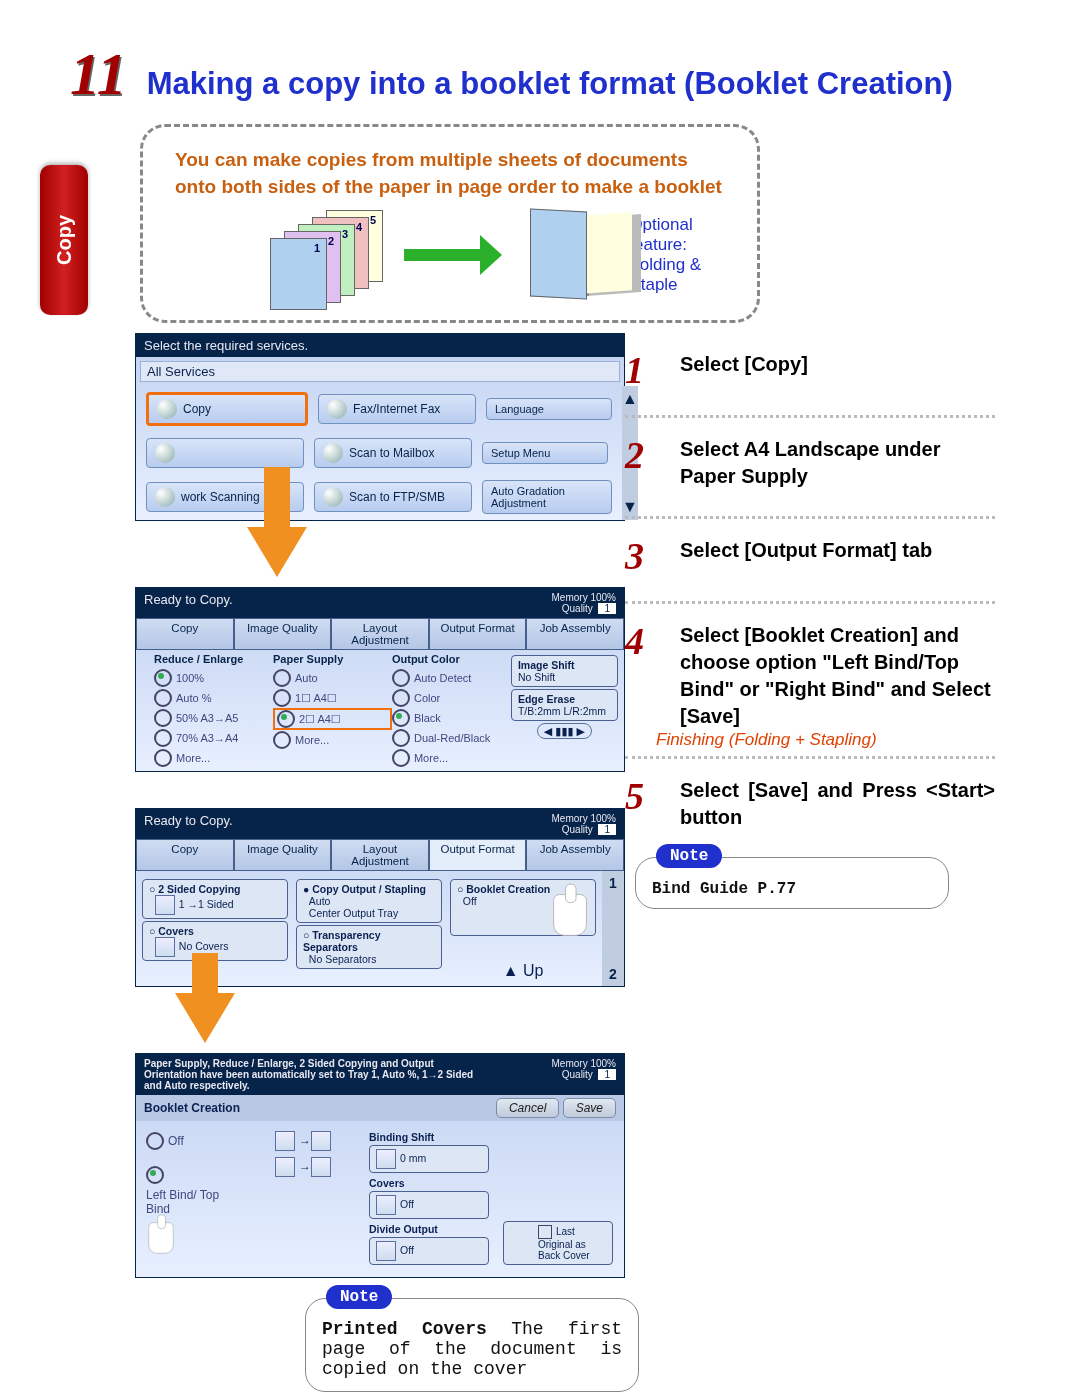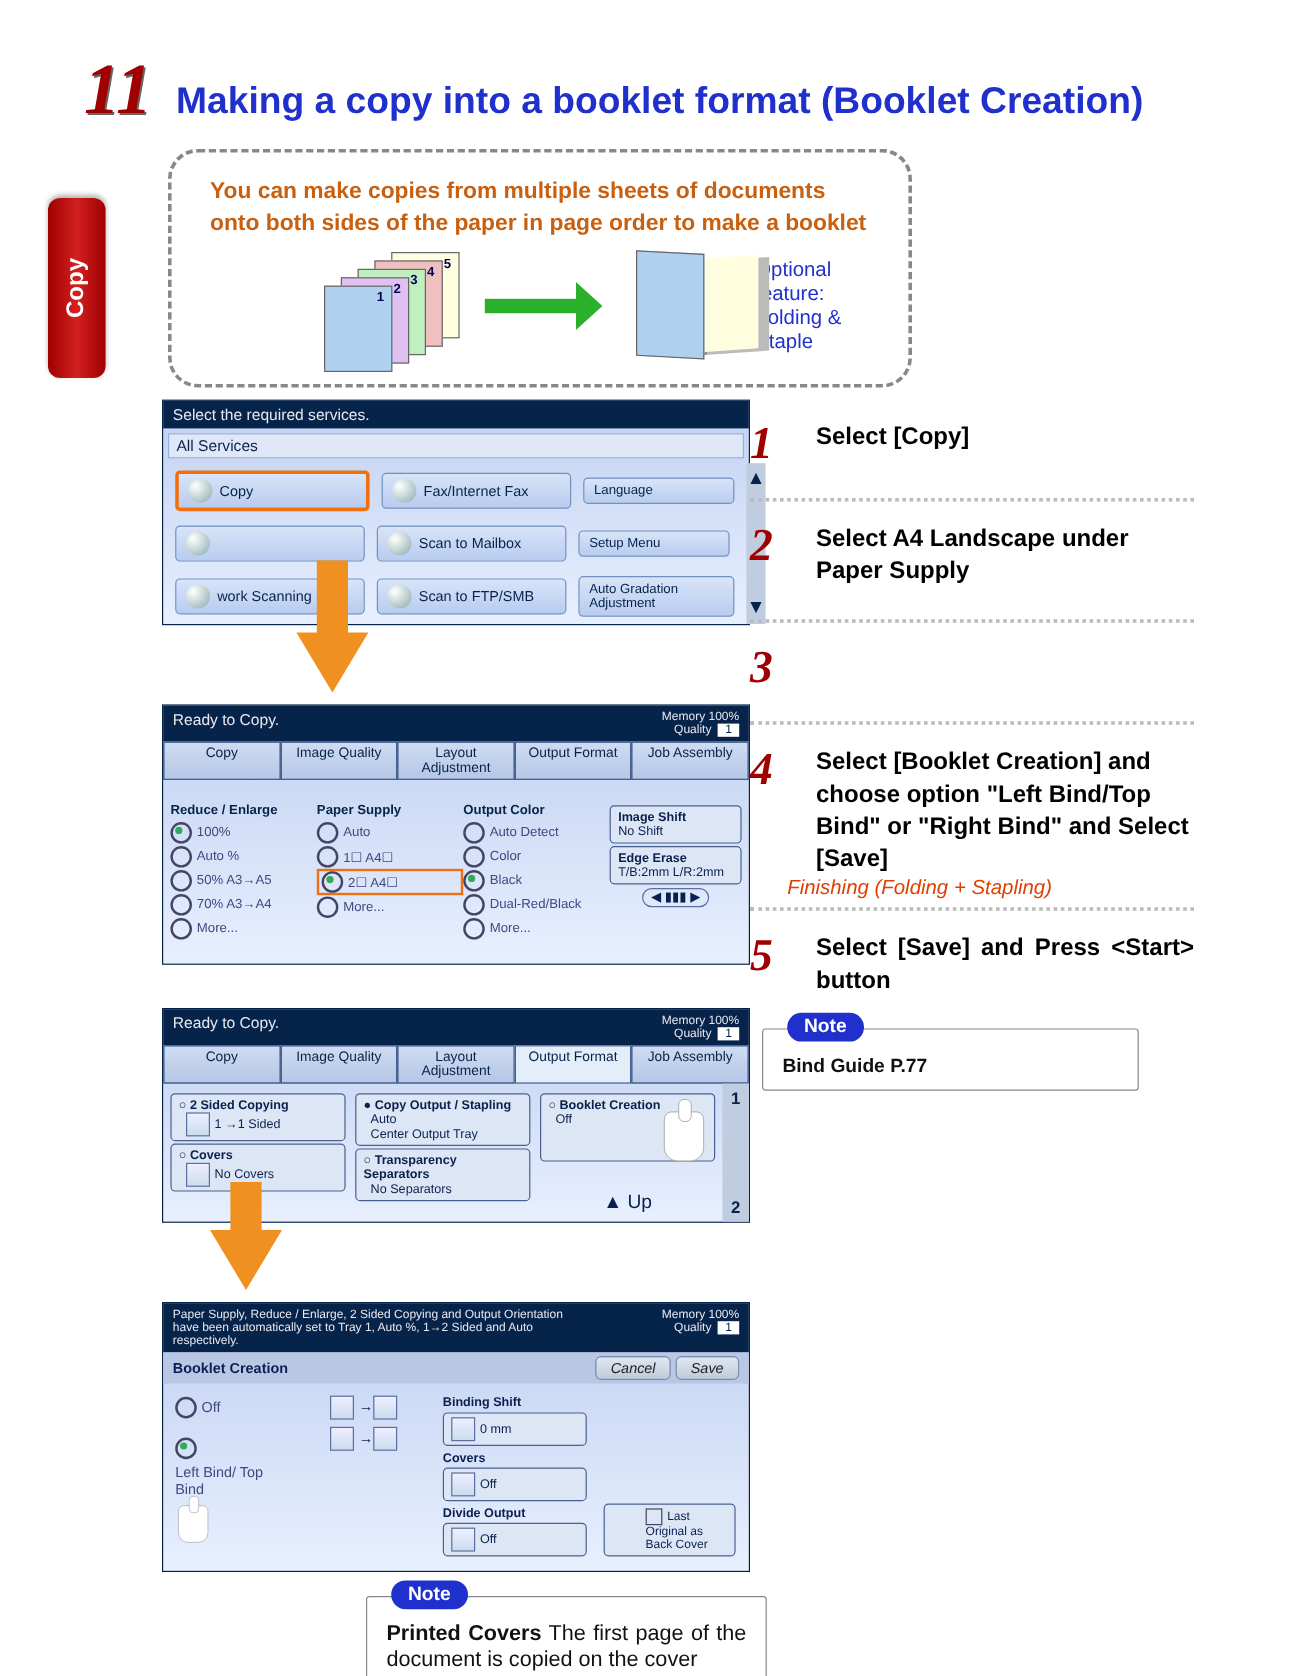--- a/index.html
+++ b/index.html
@@ -156,21 +156,21 @@
     align-items:center;
     gap:6px;
     min-width:140px;
   }
   .svc-btn.hl { border:3px solid #f07010; }
   .svc-btn.sm { min-width: 108px; font-size:11px; }
   .svc-icon { width:20px; height:20px; border-radius:50%; background:radial-gradient(circle at 30% 30%, #fff, #8aa); display:inline-block; }
   .scroll-v { width:22px; background:#c0cce0; display:flex; flex-direction:column; justify-content:space-between; align-items:center; padding:4px 0; font-size:16px; color:#06234a; font-weight:bold; }
   .tabs { display:flex; gap:0; background:#6b88c0; font-size:11.5px; }
   .tab { flex:1; text-align:center; padding:3px 2px; border:1px solid #46608d; background:linear-gradient(#cfdcf2,#b5c7e6); color:#06234a; }
-  .optgrid { display:flex; gap:0; padding:19px 6px; font-size:11px; }
+  .optgrid { display:flex; gap:0; padding:3px 6px; font-size:11px;margin-left:12px; }
   .optcol { flex:1; }
   .optcol h5 { margin:0 0 3px 0; font-size:11px; font-weight:700; color:#06234a; }
   .opt-item { display:flex; align-items:center; gap:4px; padding:1px 0; color:#404880; }
   .opt-item.hl { border:2px solid #f07010; padding:0 2px; }
   .radio {
     width:14px;height:14px;border-radius:50%;border:2px solid #446;display:inline-block;
   }
   .radio.on::after{content:"";display:block;width:6px;height:6px;background:#3a5;border-radius:50%;margin:2px;}
   .btnbox { border:1px solid #4a6090; border-radius:4px; padding:3px 6px; margin:2px 0; font-size:10.5px; background:#dde6f4; }
   .finger {
@@ -200,27 +200,28 @@
     font-weight: 700;
     font-style: italic;
     color: #a00000;
     line-height: 1;
   }
   .steptext { font-size: 20px; font-weight:700; color:#000; line-height:1.35;margin-left:24px; }
   .optred { color:#e04000; font-weight:700; font-size:17px; margin-top:6px; }
   .optredi { color:#e04000; font-style:italic; font-size:17px; }
   .dotline { border-top: 3px dotted #bbb; margin: 6px 0 4px 0; }
   .note-wrap {
-    border:1.5px solid #888; border-radius:3px;
+    border:1.5px solid #888; border-radius:20px;
     padding: 20px 16px 12px 16px;
     position:relative;
     font-size:18px; color:#111;
     width: 300px;
     margin: 20px 0 0 170px;
     text-align: justify;
+    font-family: Liberation Mono, monospace;
   }
   .note-wrap.small { width: 280px; margin: 25px 0 0 10px; padding: 22px 16px 10px 16px; font-size:16px; font-weight:700; }
   .note-badge {
     position:absolute; top:-14px; left:20px;
     background:#2030cc; color:#fff; font-weight:700;
     padding:3px 14px; border-radius:12px; font-size:16px;
   }
   .savebtn { display:inline-block; background:linear-gradient(#e0e8f0,#c0cada); border:1px solid #7a8caa; border-radius:5px; padding:2px 12px; font-size:12px; color:#222; font-style:italic; }
   .smallicon { width:18px;height:18px;border:1px solid #5a70a0;background:linear-gradient(#eef,#cde);display:inline-block;margin-right:4px;vertical-align:middle;}
 </style>
@@ -454,21 +455,21 @@
               <span>1</span>
               <span>2</span>
             </div>
         </div>
       </div>
 
       <div class="big-arrow sml" style="margin-left:40px;"></div>
 
       <div class="panel">
         <div class="panel-hdr">
-          <span style="font-size:10px;max-width:330px;display:inline-block;">Paper Supply, Reduce / Enlarge, 2 Sided Copying and Output Orientation have been automatically set to Tray 1, Auto %, 1→2 Sided and Auto respectively.</span>
+          <span style="font-size:10px;max-width:330px;display:inline-block;font-weight:bold;">Paper Supply, Reduce / Enlarge, 2 Sided Copying and Output Orientation have been automatically set to Tray 1, Auto %, 1→2 Sided and Auto respectively.</span>
           <span style="text-align:right;font-size:10px;">
             <span>Memory 100%</span><br>
             <span>Quality</span>&nbsp;&nbsp;<span style="background:#fff;color:#06234a;padding:0 6px;">1</span>
           </span>
         </div>
         <div style="display:flex;justify-content:space-between;align-items:center;padding:3px 8px;background:#b8c8e4;">
           <b>Booklet Creation</b>
           <span>
             <span class="savebtn">Cancel</span>
             <span class="savebtn">Save</span>
@@ -518,20 +519,21 @@
         <div class="steptext">Select [Copy]</div>
       </div>
       <div class="dotline"></div>
       <div class="step">
         <div class="stepnum">2</div>
         <div class="steptext">Select A4 Landscape under Paper Supply</div>
       </div>
       <div class="dotline"></div>
       <div class="step">
         <div class="stepnum">3</div>
+        <div class="steptext">Select [Output Format] tab</div>
       </div>
       <div class="dotline"></div>
       <div class="step" style="margin-bottom:6px;">
         <div class="stepnum">4</div>
         <div>
           <div class="steptext">Select [Booklet Creation] and choose option "Left Bind/Top Bind" or "Right Bind" and Select [Save]</div>
           <div class="optredi">Finishing (Folding + Stapling)</div>
         </div>
       </div>
       <div class="dotline"></div>

